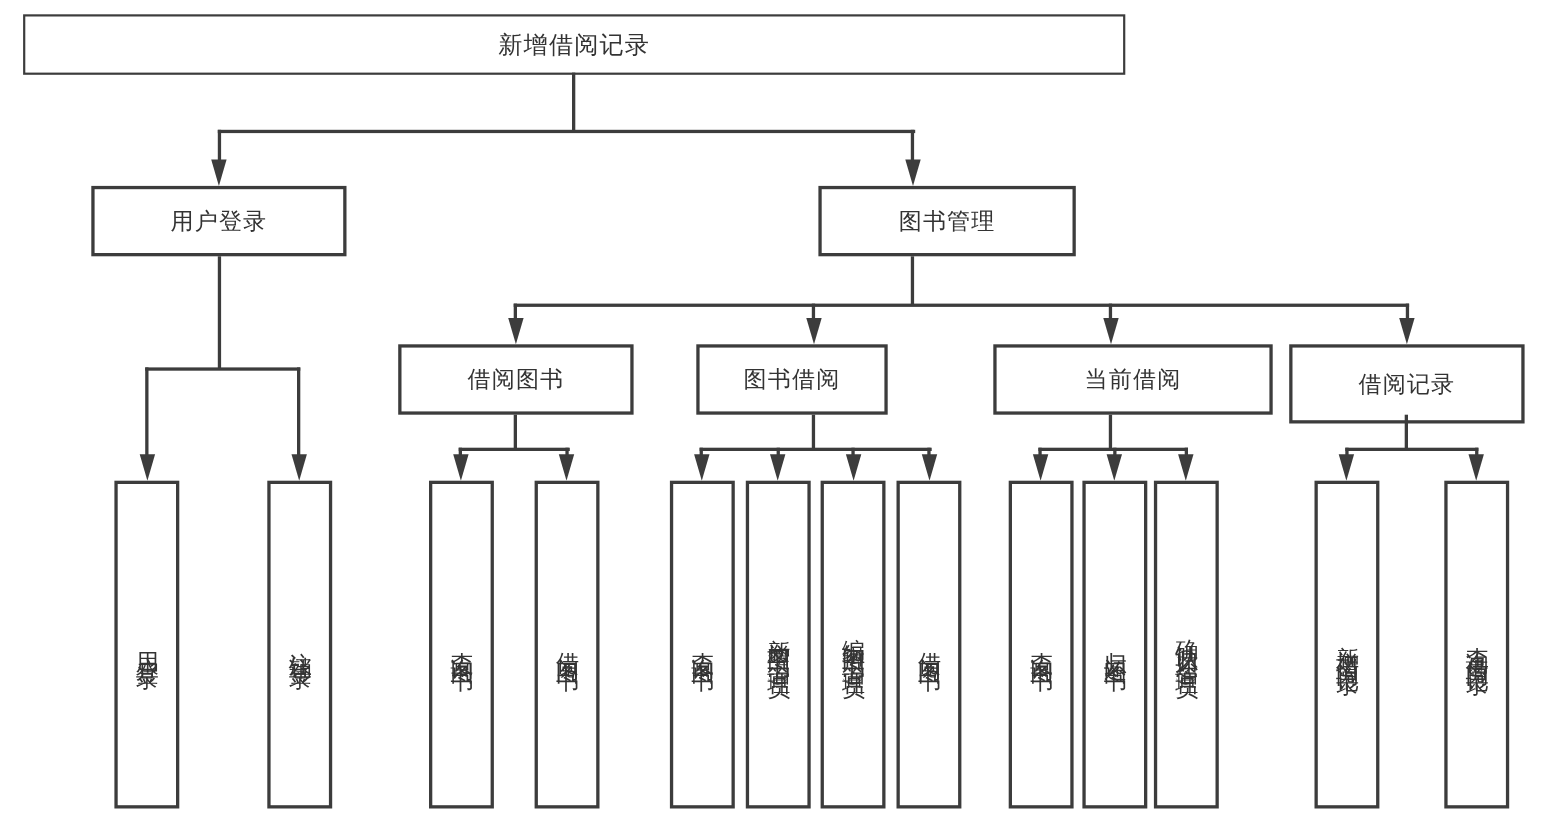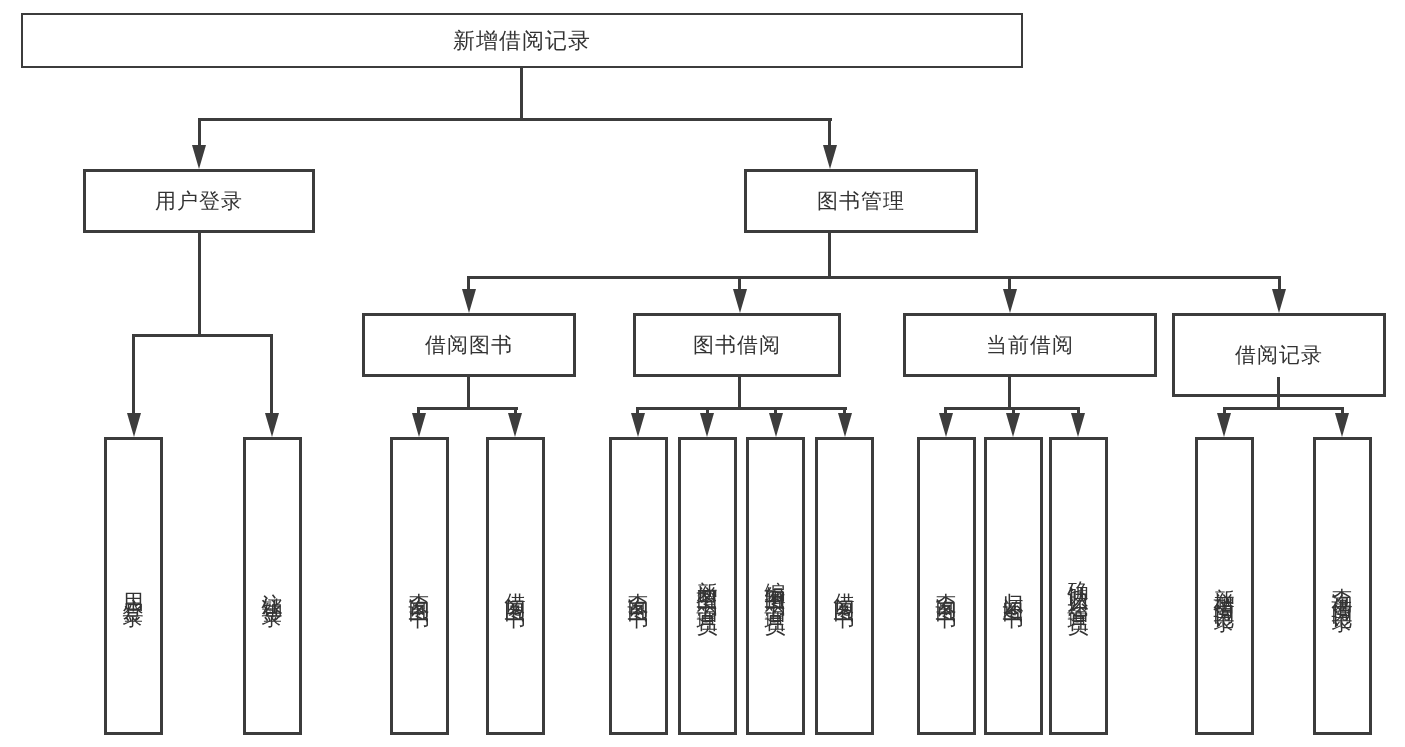--- a/index.html
+++ b/index.html
@@ -109,27 +109,27 @@
   <div class="vline" style="left:1008px;top:276px;height:18px"></div>
   <div class="vline" style="left:1278px;top:276px;height:18px"></div>
   <div class="arrow" style="left:462px;top:289px"></div>
   <div class="arrow" style="left:733px;top:289px"></div>
   <div class="arrow" style="left:1003px;top:289px"></div>
   <div class="arrow" style="left:1272px;top:289px"></div>
 
   <div class="box" style="left:362px;top:313px;width:214px;height:64px">
     <span>借阅图书</span>
   </div>
-  <div class="box" style="left:633px;top:313px;width:208px;height:64px">
+  <div class="box" style="left:633px;top:313px;width:174px;height:64px">
     <span>图书借阅</span>
   </div>
   <div class="box" style="left:903px;top:313px;width:254px;height:64px">
     <span>当前借阅</span>
   </div>
-  <div class="box" style="left:1172px;top:313px;width:214px;height:84px">
+  <div class="box" style="left:1172px;top:313px;width:214px;height:72px">
     <span>借阅记录</span>
   </div>
 
   <div class="vline" style="left:467px;top:377px;height:33px"></div>
   <div class="hline" style="left:417px;top:407px;width:101px"></div>
   <div class="vline" style="left:417px;top:407px;height:12px"></div>
   <div class="vline" style="left:514px;top:407px;height:12px"></div>
   <div class="arrow" style="left:412px;top:413px"></div>
   <div class="arrow" style="left:508px;top:413px"></div>
 

